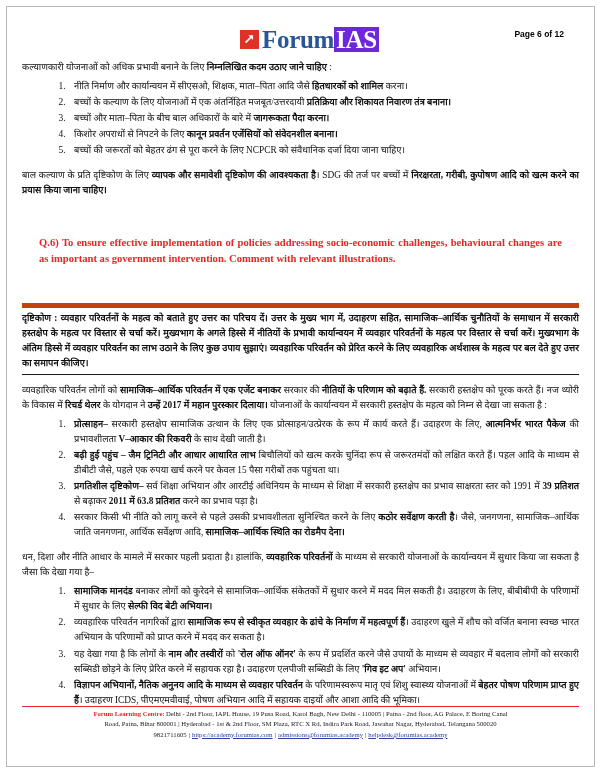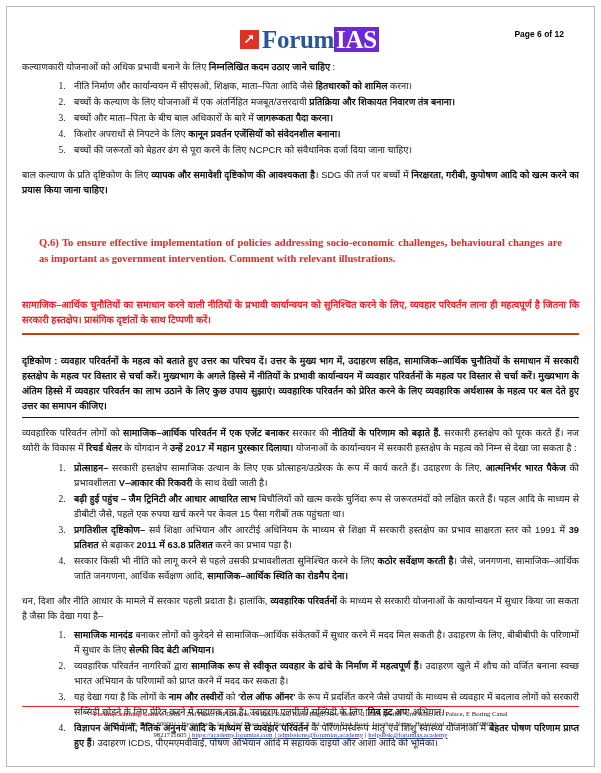--- a/index.html
+++ b/index.html
@@ -76,21 +76,21 @@
     right: 15px;
     top: 13px;
     font-family: "Liberation Sans", sans-serif;
     font-size: 8.5px;
     font-weight: bold;
     color: #000;
   }
 
   
   .hi {
-    font-family: Liberation Sans, sans-serif;
+    font-family: Liberation Serif, serif;
     font-size: 9.3px;
     line-height: 1.62;
     color: #111;
     text-align: justify;
   }
   .hi b { font-weight: bold; }
   .para { margin: 0 0 4px 0; }
 
   ol.numlist {
     margin: 1px 0 2px 0;
@@ -127,23 +127,23 @@
     font-family: "Liberation Sans", "DejaVu Sans", sans-serif;
     font-weight: bold;
     font-size: 9.6px;
     line-height: 1.6;
     text-align: justify;
     margin: 0;
   }
 
   
   .approach {
-    border-top: 2px solid #c2410c;
+    border-top: 5px solid #c2410c;
     border-bottom: 1px solid #1a1a1a;
-    padding: 19px 0 3px 0;
+    padding: 3px 0 3px 0;
     margin: 6px 0 0 0;
   }
   .approach .hi { font-size: 9.3px; line-height: 1.62; }
 
   
   .footer {
     position: absolute;
     left: 22px;
     top: 706px;
     width: 557px;
@@ -200,21 +200,20 @@
     <div class="spacer-sm"></div>
 
     <div class="hi para">बाल कल्याण के प्रति दृष्टिकोण के लिए <b>व्यापक और समावेशी दृष्टिकोण की आवश्यकता है</b>। SDG की तर्ज पर बच्चों में <b>निरक्षरता, गरीबी, कुपोषण आदि को खत्म करने का प्रयास किया जाना चाहिए।</b></div>
 
     <div class="spacer-lg"></div>
 
     <div class="question">Q.6) To ensure effective implementation of policies addressing socio-economic challenges, behavioural changes are as important as government intervention. Comment with relevant illustrations.</div>
 
     <div class="spacer-md"></div>
 
-    <div class="question-hi">सामाजिक–आर्थिक चुनौतियों का समाधान करने वाली नीतियों के प्रभावी कार्यान्वयन को सुनिश्चित करने के लिए, व्यवहार परिवर्तन लाना ही महत्वपूर्ण है जितना कि सरकारी हस्तक्षेप। प्रासंगिक दृष्टांतों के साथ टिप्पणी करें।</div>
 
     <div class="approach">
       <div class="hi"><b>दृष्टिकोण : व्यवहार परिवर्तनों के महत्व को बताते हुए उत्तर का परिचय दें। उत्तर के मुख्य भाग में, उदाहरण सहित, सामाजिक–आर्थिक चुनौतियों के समाधान में सरकारी हस्तक्षेप के महत्व पर विस्तार से चर्चा करें। मुख्यभाग के अगले हिस्से में नीतियों के प्रभावी कार्यान्वयन में व्यवहार परिवर्तनों के महत्व पर विस्तार से चर्चा करें। मुख्यभाग के अंतिम हिस्से में व्यवहार परिवर्तन का लाभ उठाने के लिए कुछ उपाय सुझाएं। व्यवहारिक परिवर्तन को प्रेरित करने के लिए व्यवहारिक अर्थशास्त्र के महत्व पर बल देते हुए उत्तर का समापन कीजिए।</b></div>
     </div>
 
     <div class="spacer-sm"></div>
 
     <div class="hi para">व्यवहारिक परिवर्तन लोगों को <b>सामाजिक–आर्थिक परिवर्तन में एक एजेंट बनाकर</b> सरकार की <b>नीतियों के परिणाम को बढ़ाते हैं.</b> सरकारी हस्तक्षेप को पूरक करते हैं। नज थ्योरी के विकास में <b>रिचर्ड थेलर</b> के योगदान ने <b>उन्हें 2017 में महान पुरस्कार दिलाया।</b> योजनाओं के कार्यान्वयन में सरकारी हस्तक्षेप के महत्व को निम्न से देखा जा सकता है :</div>
 
     <ol class="numlist hi">

